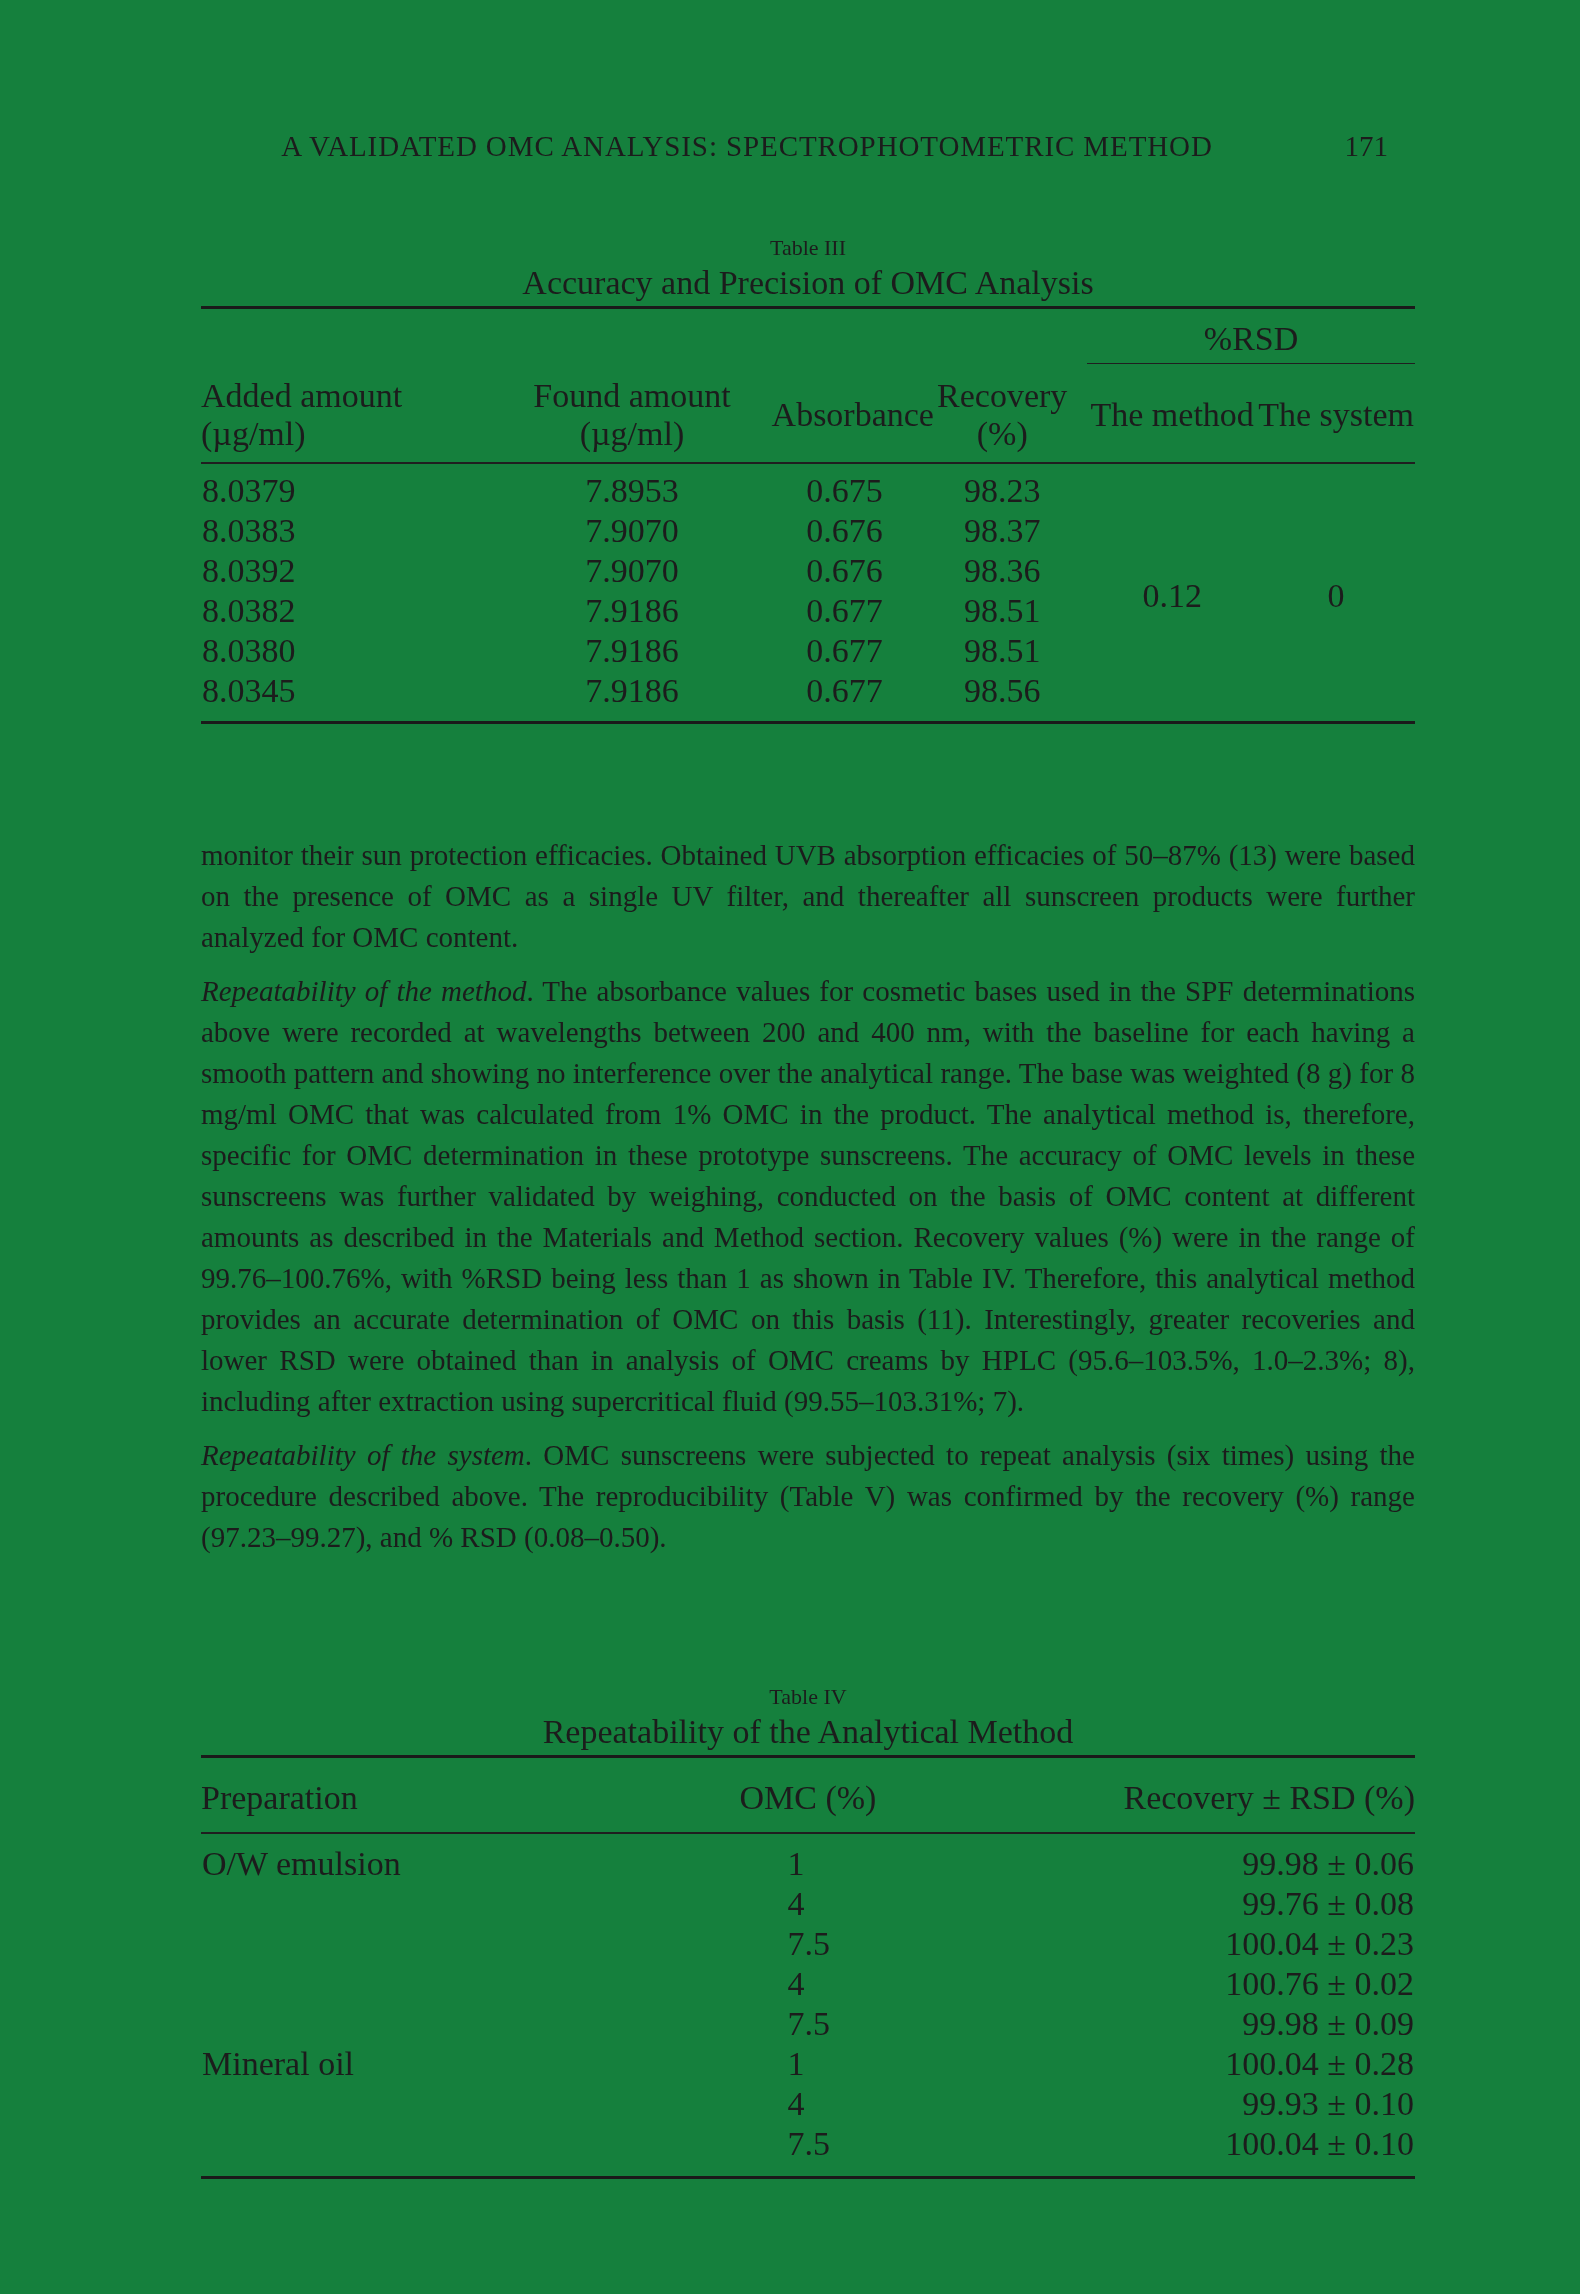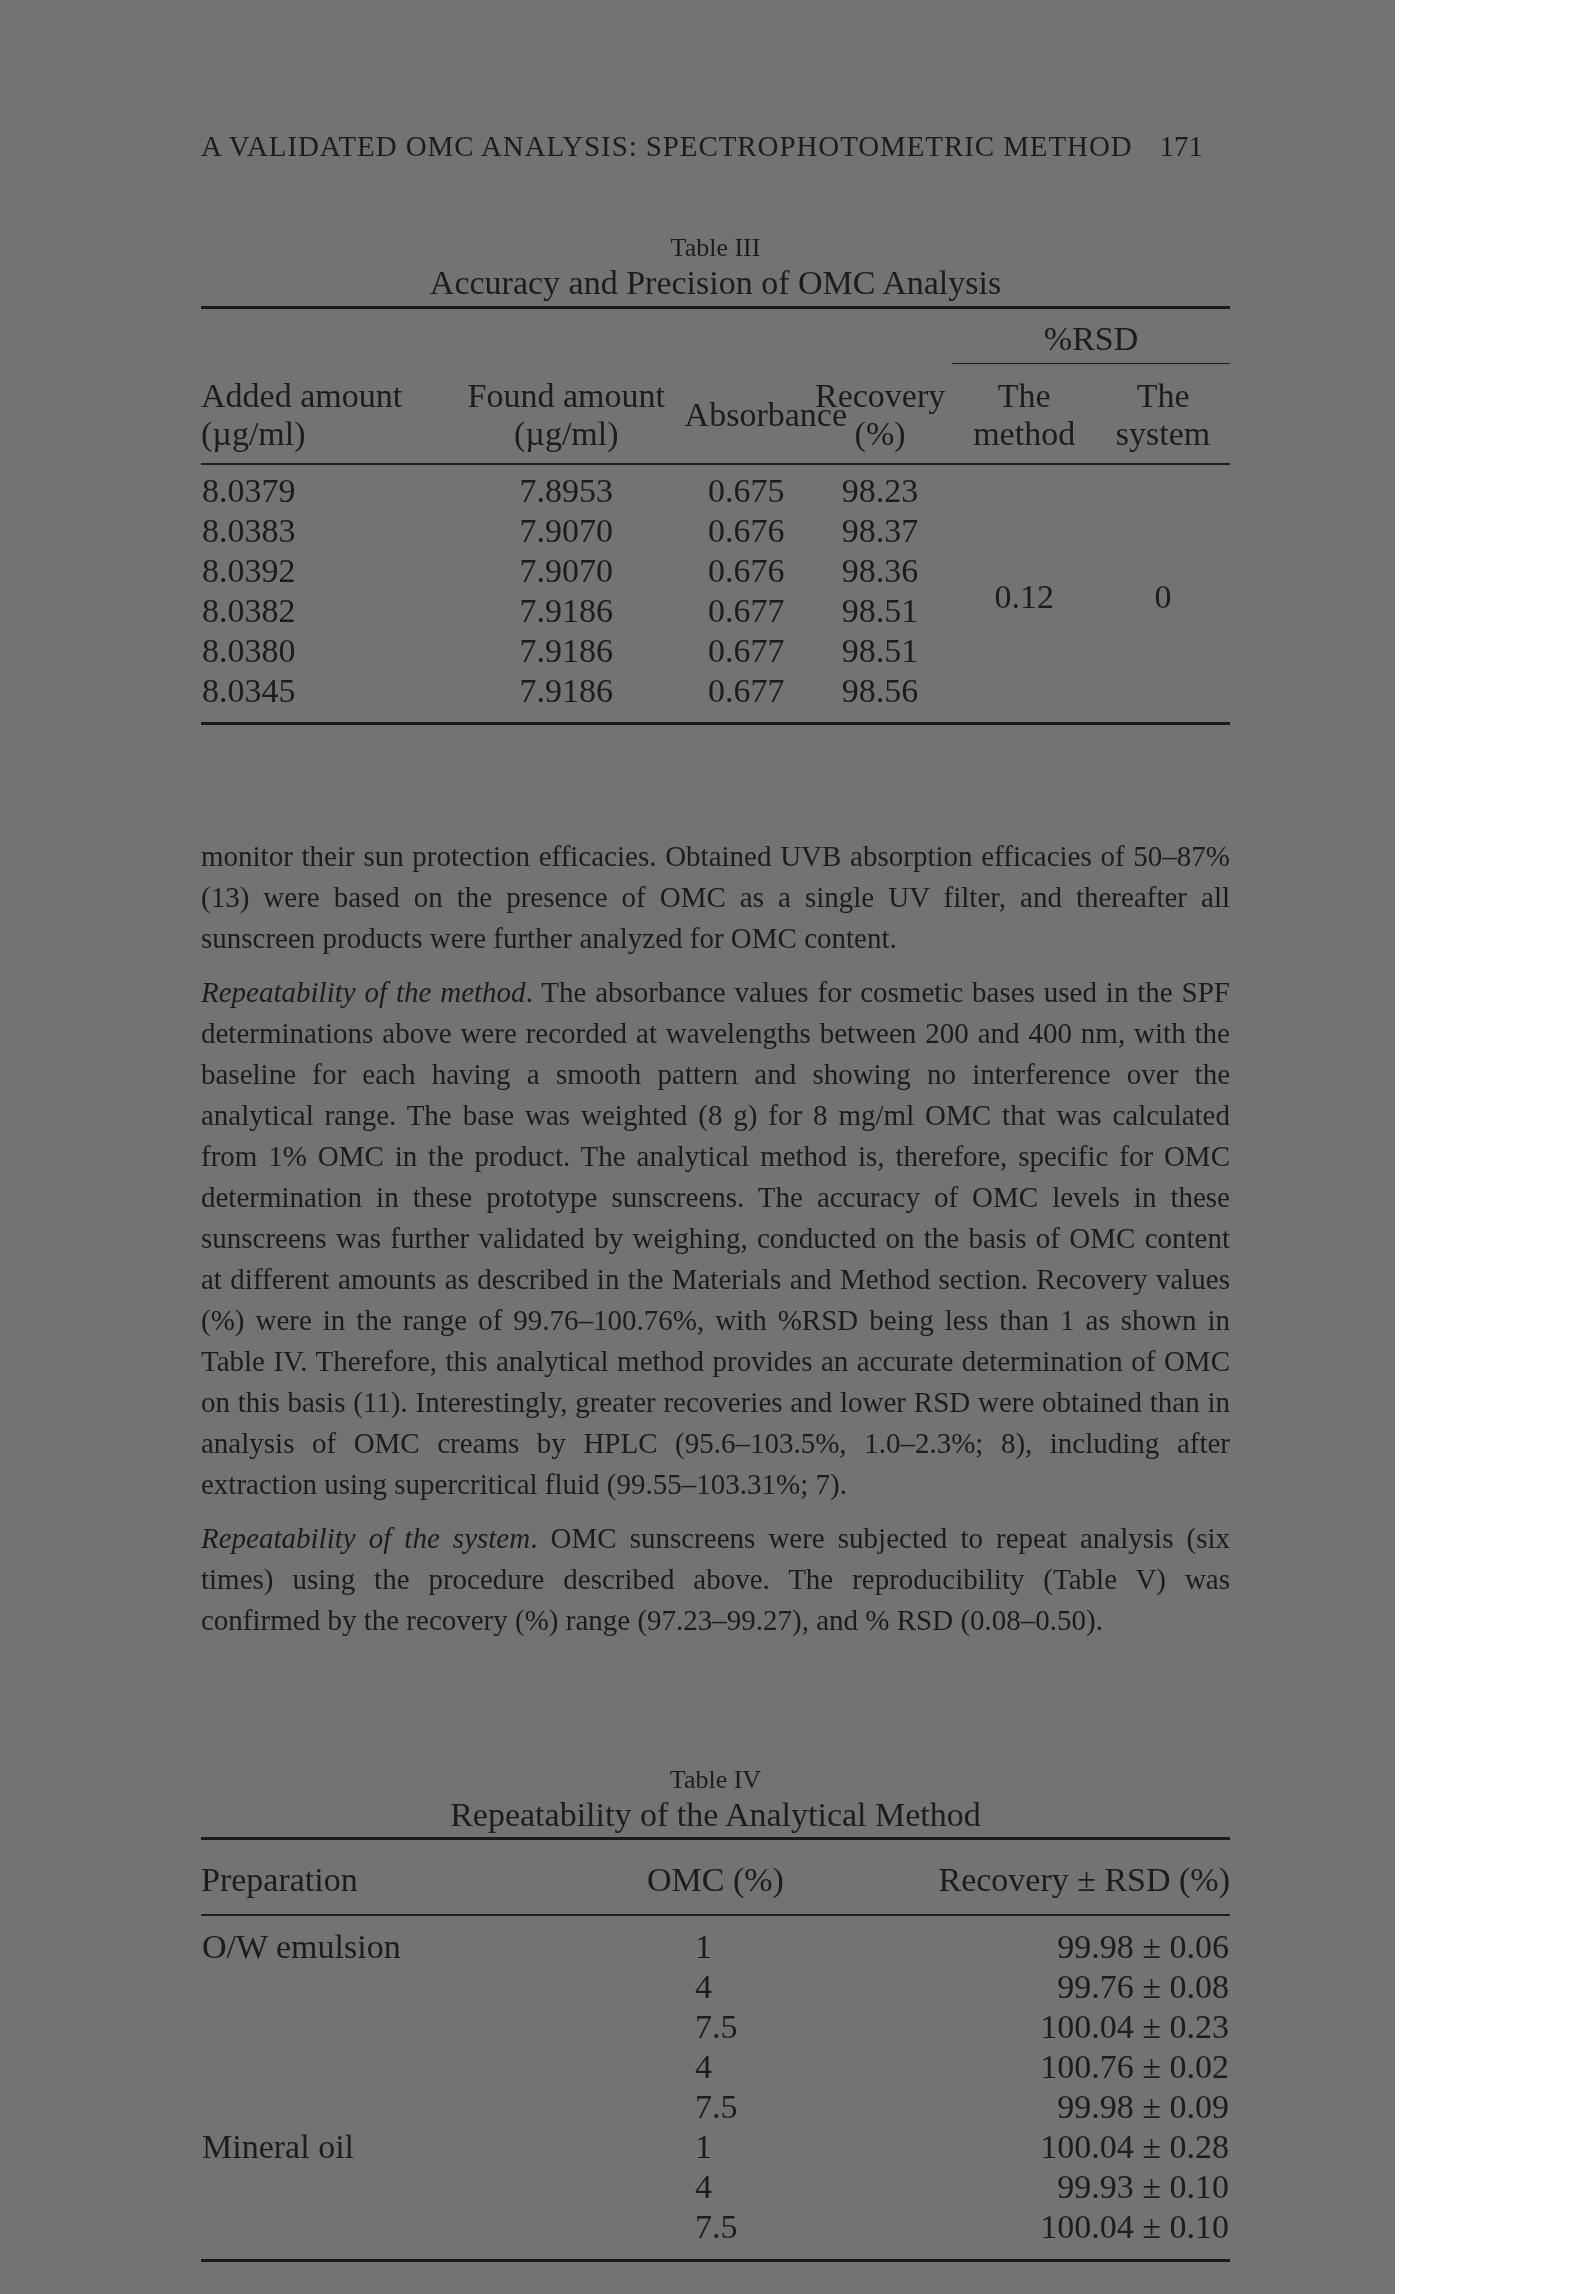--- a/index.html
+++ b/index.html
@@ -2,23 +2,23 @@
 <html style="font-size:15px"><head>
 <meta charset="utf-8">
 <style>
   html, body {
     margin: 0;
     padding: 0;
     background: #ffffff;
   }
   .page {
     position: relative;
-    width: 1395px;
+    width: 1580px;
     height: 2295px;
-    background: #737373;
+    background: #15803d;
     box-sizing: border-box;
     padding: 130px 165px 0 201px;
     font-family: "Liberation Serif", "DejaVu Serif", serif;
     color: #1c1c1c;
     overflow: hidden;
   }
   
   .running-head {
     position: relative;
     width: 100%;
@@ -38,21 +38,21 @@
     right: 27px;
     top: 0;
     font-size: 29px;
   }
   
   .table-block { width: 100%; }
   .t3-block { margin-top: 60px; }
   .t4-block { margin-top: 121px; }
   .tbl-title {
     text-align: center;
-    font-size: 26px;
+    font-size: 22px;
     line-height: 35px;
   }
   .tbl-subtitle {
     text-align: center;
     font-size: 34px;
     line-height: 35px;
     margin-bottom: 5.6px;
   }
   table {
     width: 100%;

